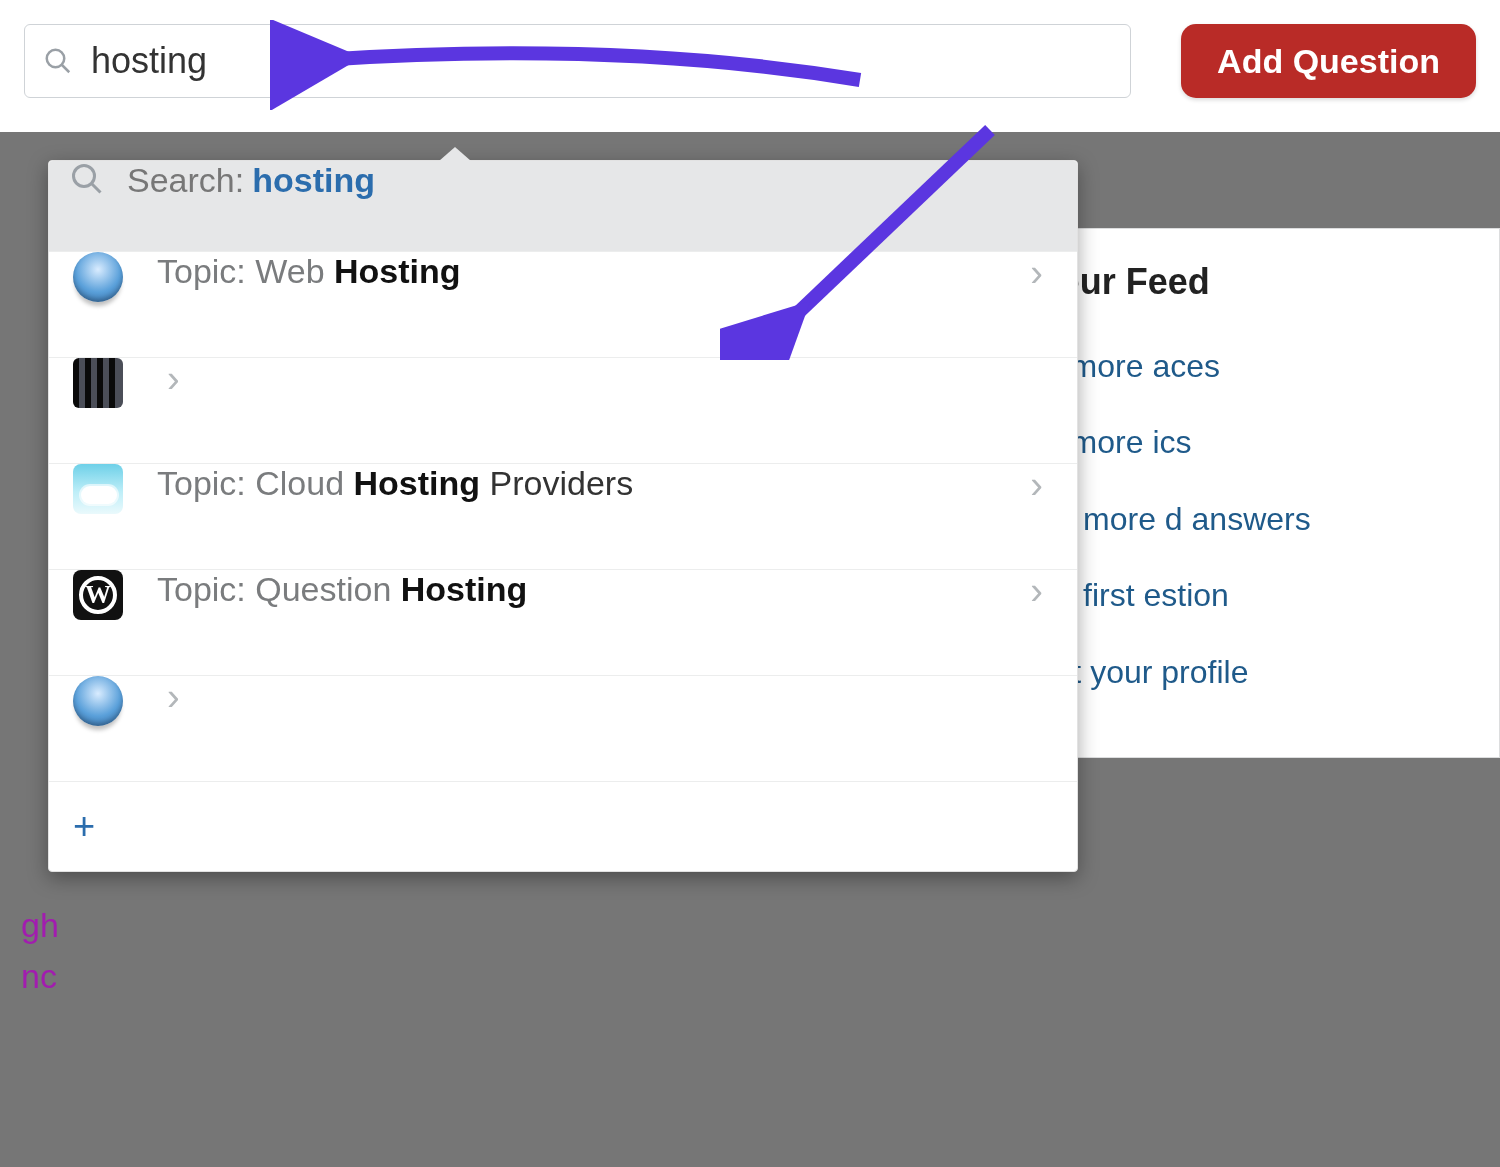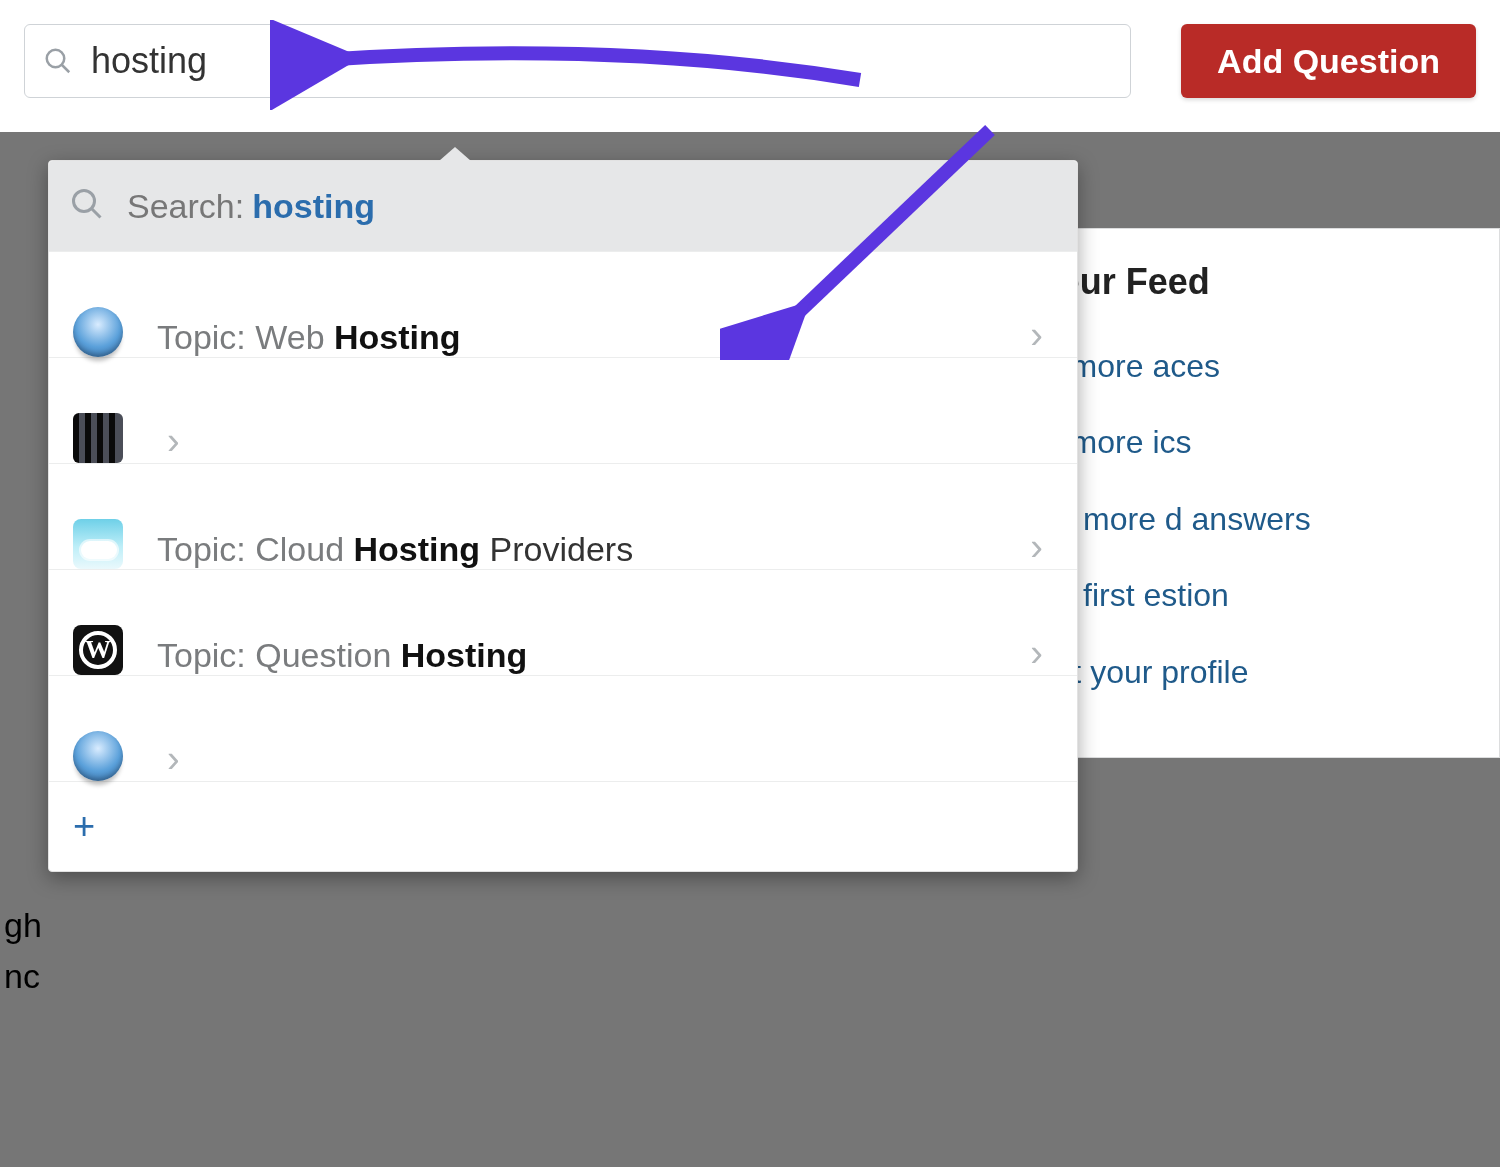--- a/index.html
+++ b/index.html
@@ -2,41 +2,41 @@
 <html><head>
 <meta charset="utf-8">
 <style>
   * { box-sizing: border-box; margin: 0; padding: 0; }
   html, body { width: 1500px; height: 1167px; font-family: -apple-system, "Helvetica Neue", Arial, sans-serif; background: #fff; overflow: hidden; }
   .topbar { display: flex; align-items: center; padding: 24px 24px 16px 24px; gap: 50px; background: #fff; position: relative; z-index: 10; }
   .search-wrap { flex: 1; position: relative; }
   .search-box { width: 100%; height: 74px; border: 1px solid #cfd3d7; border-radius: 6px; display: flex; align-items: center; padding: 0 18px; background: #fff; }
   .search-box svg { flex: 0 0 auto; }
   .search-input { border: none; outline: none; font-size: 36px; color: #333; margin-left: 18px; flex: 1; background: transparent; }
-  .add-q-btn { height: 74px; padding: 0 36px; background: #b92b27; color: #fff; font-size: 34px; font-weight: 700; border: none; border-radius: 6px; cursor: pointer; box-shadow: 0 2px 4px rgba(0,0,0,0.15); }
+  .add-q-btn { height: 74px; padding: 0 36px; background: #b92b27; color: #fff; font-size: 34px; font-weight: 700; border: none; border-radius: 15px; cursor: pointer; box-shadow: 0 2px 4px rgba(0,0,0,0.15); }
   .backdrop { position: absolute; top: 132px; left: 0; right: 0; bottom: 0; background: rgba(80,80,80,0.78); }
   .dropdown { position: absolute; top: 160px; left: 48px; width: 1030px; background: #fff; border-radius: 4px; box-shadow: 0 6px 20px rgba(0,0,0,0.35); z-index: 20; border: 1px solid #e2e2e2; }
   .dropdown::before { content: ""; position: absolute; top: -14px; left: 390px; width: 0; height: 0; border-left: 16px solid transparent; border-right: 16px solid transparent; border-bottom: 14px solid #e6e7e8; }
-  .dd-header { display: flex; align-items: center; height: 90px; padding: 0 20px; background: #e6e7e8; border-radius: 4px 4px 0 0; }
+  .dd-header { display: flex; align-items: flex-start; height: 90px; padding: 0 20px; background: #e6e7e8; border-radius: 4px 4px 0 0; }
   .dd-header .hicon { margin-right: 22px; }
   .dd-header .lbl { font-size: 34px; color: #777; }
   .dd-header .term { font-size: 34px; font-weight: 600; color: #2b6dad; margin-left: 8px; }
-  .dd-row { display: flex; align-items: flex-end; height: 106px; padding: 0 24px; border-top: 1px solid #eceded; background: #fff; cursor: pointer; }
+  .dd-row { display: flex; align-items: flex-start; height: 106px; padding: 0 24px; border-top: 1px solid #eceded; background: #fff; cursor: pointer; }
   .thumb { width: 50px; height: 50px; border-radius: 6px; flex: 0 0 50px; margin-right: 34px; overflow: hidden; display: flex; align-items: center; justify-content: center; }
   .rowtext { flex: 1; font-size: 34px; color: #333; white-space: nowrap; overflow: hidden; text-overflow: ellipsis; }
   .rowtext .pre { color: #7a7c7e; }
   .rowtext .post { color: #333; }
   .rowtext .match { color: #111; font-weight: 700; }
   .chev { flex: 0 0 auto; color: #b3b7ba; font-size: 38px; padding: 0 10px; }
   .dd-footer { display: flex; align-items: center; height: 90px; padding: 0 24px; border-top: 1px solid #eceded; color: #2b6dad; font-size: 34px; cursor: pointer; }
   .dd-footer .plus { font-size: 38px; margin-right: 18px; font-weight: 300; }
   .sidepanel { position: absolute; right: 0; top: 228px; width: 550px; background: #fff; border: 1px solid #dcddde; padding: 32px 36px; z-index: 5; }
   .sidepanel h3 { font-size: 36px; font-weight: 700; color: #222; margin-bottom: 40px; }
   .side-item { font-size: 32px; color: #1f5a8a; line-height: 1.45; margin-bottom: 30px; }
-  .bg-text { position: absolute; left: 0; top: 900px; font-size: 34px; color: #000000; line-height: 1.5; z-index: 4; padding-left: 4px;}
+  .bg-text { position: absolute; left: 0; top: 900px; font-size: 34px; color: #a21caf; line-height: 1.5; z-index: 4; padding-left: 21px;}
   .arrow { position: absolute; z-index: 40; pointer-events: none; }
   
   .ic-globe { background: radial-gradient(circle at 50% 35%, #d9ecff 0%, #5aa0da 55%, #2c5e93 100%); border-radius: 50%; box-shadow: 0 6px 4px -2px rgba(0,0,0,0.25), inset 0 -3px 4px rgba(0,0,0,0.2); }
   .ic-server { background: linear-gradient(90deg,#0a0a0a 0 12%,#4b4e58 12% 24%,#0a0a0a 24% 36%,#4b4e58 36% 48%,#0a0a0a 48% 60%,#4b4e58 60% 72%,#0a0a0a 72% 84%,#4b4e58 84% 100%); }
   .ic-cloud { background: linear-gradient(180deg,#6ed0e8 0%, #bdeef8 55%, #eaf9fc 100%); border-radius: 8px; position: relative; }
   .ic-cloud::after { content:""; position:absolute; left:8px; right:6px; bottom:10px; height:18px; background:#fff; border-radius: 12px; box-shadow: 0 0 0 2px rgba(255,255,255,0.6);}
   .ic-wp { background:#111; position: relative; border-radius:8px; }
   .ic-wp::after { content:""; position:absolute; inset:6px; border:4px solid #fff; border-radius:50%; }
   .ic-wp::before { content:"W"; position:absolute; inset:0; display:flex; align-items:center; justify-content:center; color:#fff; font-family: Georgia, serif; font-size:26px; font-weight:700;}
 </style>

